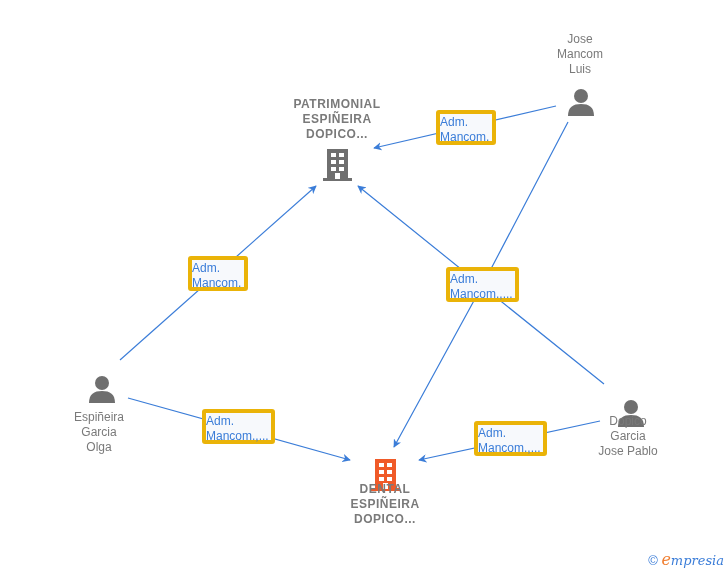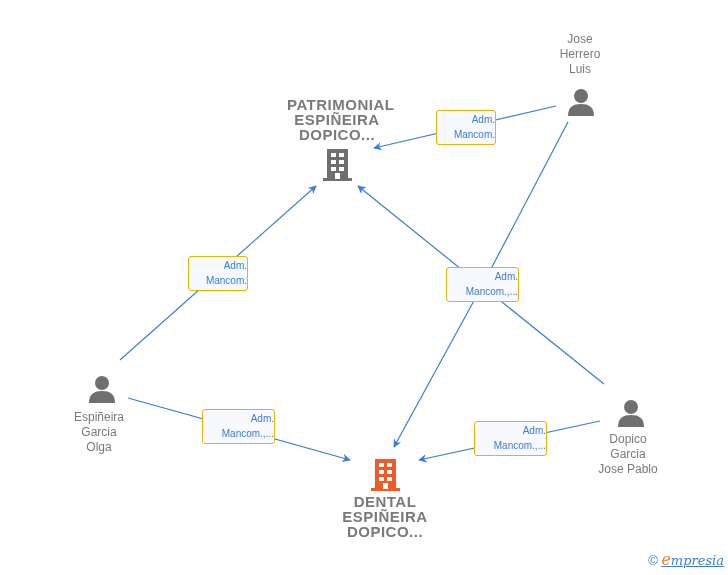--- a/index.html
+++ b/index.html
@@ -1,29 +1,29 @@
 <!DOCTYPE html>
 <html><head>
 <meta charset="utf-8">
 <style>
   html, body { margin: 0; padding: 0; background: #ffffff; }
   body { width: 728px; height: 575px; position: relative; overflow: hidden; font-family: "Liberation Sans", sans-serif; }
   svg.edges { position: absolute; left: 0; top: 0; }
   .label {
     position: absolute; text-align: center; color: #7a7a7a; font-size: 12px; line-height: 15px;
   }
-  .company-label { font-weight: bold; font-size: 15px; letter-spacing: 0.5px; line-height: 15px; }
+  .company-label { font-weight: bold; font-size: 12px; letter-spacing: 0.5px; line-height: 15px; }
   .edge-box {
-    position: absolute; background: #f7f9fc; border: 1px solid #eab308; border-radius: 3px;
-    color: #3b7dd8; font-size: 10px; line-height: 15px; text-align: right; box-sizing: border-box;
+    position: absolute; background: #f7f9fc; border: 4px solid #eab308; border-radius: 3px;
+    color: #3b7dd8; font-size: 12px; line-height: 15px; text-align: left; box-sizing: border-box;
     padding-top: 1px;
   }
   .icon { position: absolute; }
   .footer { position: absolute; right: 4px; bottom: 6px; font-size: 13px; color: #3b7dd8; }
-  .footer .brand { font-family: "DejaVu Serif", serif; font-style: italic; color: #3b7dd8; text-decoration: underline; }
+  .footer .brand { font-family: "DejaVu Serif", serif; font-style: italic; color: #3b7dd8; }
   .footer .brand-e { color: #f07d2e; font-size: 16px; }
 </style>
 </head>
 <body>
 
 <svg class="edges" width="728" height="575">
   <defs>
     <marker id="arrow" viewBox="0 0 10 10" refX="9" refY="5" markerWidth="7" markerHeight="7" orient="auto-start-reverse">
       <path d="M0,0 L10,5 L0,10 L3,5 z" fill="#3b7dd8"></path>
     </marker>
@@ -88,29 +88,29 @@
   <g fill="#ffffff">
     <rect x="10" y="6" width="5" height="4"></rect>
       <rect x="18" y="6" width="5" height="4"></rect>
     <rect x="10" y="13" width="5" height="4"></rect>
       <rect x="18" y="13" width="5" height="4"></rect>
     <rect x="10" y="20" width="5" height="4"></rect>
       <rect x="18" y="20" width="5" height="4"></rect>
     <rect x="14" y="26" width="5" height="6"></rect>
   </g>
 </svg>
-<div class="label company-label" style="left:335px;top:494px;width:100px;">
+<div class="label company-label" style="left:335px;top:482px;width:100px;">
   <div>DENTAL</div>
   <div>ESPIÑEIRA</div>
   <div>DOPICO...</div>
 </div>
 
 <div class="label" style="left:540px;top:32px;width:80px;">
   <div>Jose</div>
-  <div>Herrero</div>
+  <div>Mancom</div>
   <div>Luis</div>
 </div>
 <svg class="icon" style="left:566px;top:87px;" width="30" height="30" viewBox="0 0 30 30">
   <circle cx="15" cy="9" r="7" fill="#6f6f6f"></circle>
   <path d="M2,29 C2,20 7,17 15,17 C23,17 28,20 28,29 Z" fill="#6f6f6f"></path>
 </svg>
 
 <svg class="icon" style="left:87px;top:374px;" width="30" height="30" viewBox="0 0 30 30">
   <circle cx="15" cy="9" r="7" fill="#6f6f6f"></circle>
   <path d="M2,29 C2,20 7,17 15,17 C23,17 28,20 28,29 Z" fill="#6f6f6f"></path>
@@ -118,21 +118,21 @@
 <div class="label" style="left:59px;top:410px;width:80px;">
   <div>Espiñeira</div>
   <div>Garcia</div>
   <div>Olga</div>
 </div>
 
 <svg class="icon" style="left:616px;top:398px;" width="30" height="30" viewBox="0 0 30 30">
   <circle cx="15" cy="9" r="7" fill="#6f6f6f"></circle>
   <path d="M2,29 C2,20 7,17 15,17 C23,17 28,20 28,29 Z" fill="#6f6f6f"></path>
 </svg>
-<div class="label" style="left:588px;top:432px;width:80px;">
+<div class="label" style="left:588px;top:414px;width:80px;">
   <div>Dopico</div>
   <div>Garcia</div>
   <div>Jose Pablo</div>
 </div>
 
 <div class="footer">
   <span>©</span>
   <span class="brand"><span class="brand-e">e</span><span>mpresia</span></span>
 </div>
 

